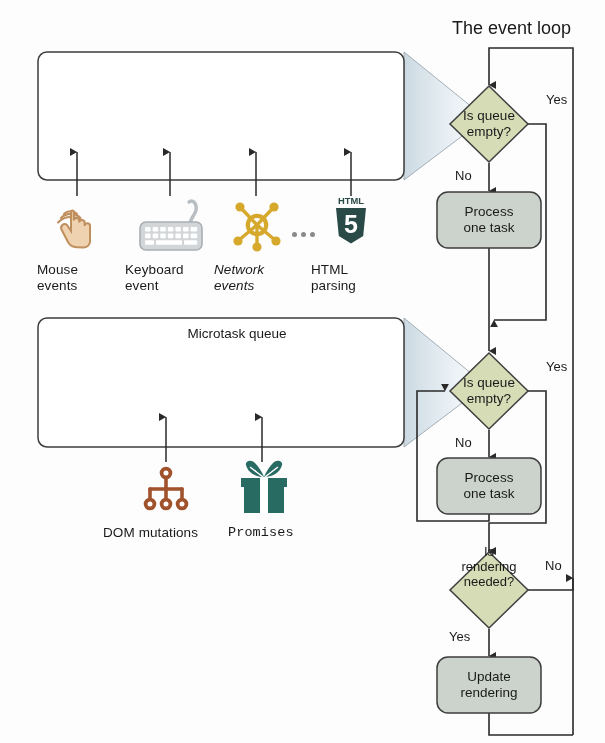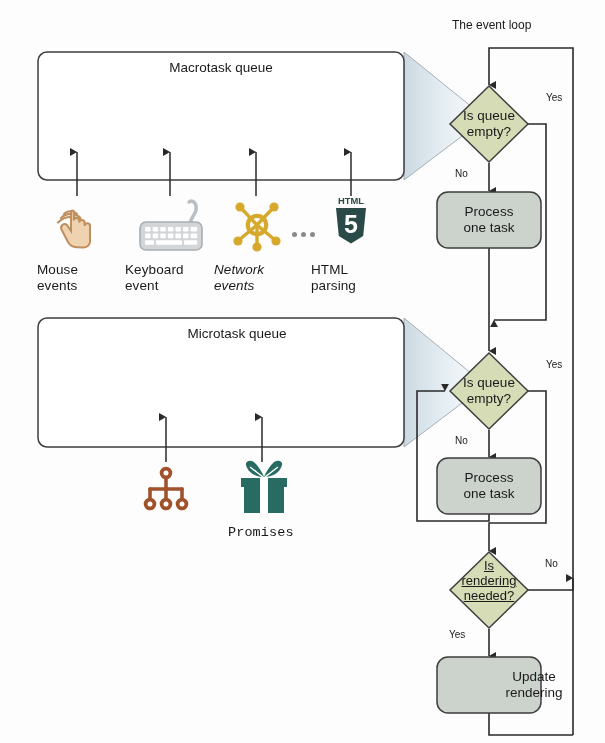--- a/index.html
+++ b/index.html
@@ -31,36 +31,36 @@
     position: absolute;
     font-size: 13.5px;
     line-height: 1.18;
     color: #1a1a1a;
     text-align: left;
     white-space: pre-line;
     letter-spacing: 0.1px;
   }
   .title {
     position: absolute;
-    font-size: 12px;
+    font-size: 18px;
     color: #1a1a1a;
     white-space: nowrap;
   }
   .nodetext {
     position: absolute;
     font-size: 13.5px;
     line-height: 1.16;
     text-align: center;
     white-space: pre-line;
     color: #1a1a1a;
     pointer-events: none;
   }
   .yn {
     position: absolute;
-    font-size: 10px;
+    font-size: 13px;
     color: #1a1a1a;
     white-space: nowrap;
     text-align: center;
   }
   .iconwrap {
     position: absolute;
   }
   .ellipsis {
     position: absolute;
     display: flex;
@@ -145,35 +145,34 @@
     <polygon points="489,353 528,391 489,429 450,391" fill="#d5dcb6" stroke="#3d3d3d" stroke-width="1.5"></polygon>
     <polygon points="489,552 528,590 489,628 450,590" fill="#d5dcb6" stroke="#3d3d3d" stroke-width="1.5"></polygon>
 
     <rect x="437" y="192" width="104" height="56" rx="11" ry="11" fill="#ccd3cc" stroke="#3d3d3d" stroke-width="1.5"></rect>
     <rect x="437" y="458" width="104" height="56" rx="11" ry="11" fill="#ccd3cc" stroke="#3d3d3d" stroke-width="1.5"></rect>
     <rect x="437" y="657" width="104" height="56" rx="11" ry="11" fill="#ccd3cc" stroke="#3d3d3d" stroke-width="1.5"></rect>
   </svg>
 
   <div class="title" style="left:452px; top:18px;">The event loop</div>
 
-  <div class="nodetext" style="left:38px; top:60px; width:366px;">Macrotask queue</div>
   <div class="nodetext" style="left:54px; top:326px; width:366px;">Microtask queue</div>
 
   <div class="nodetext" style="left:439px; top:108px; width:100px;">Is queue
 empty?</div>
   <div class="nodetext" style="left:439px; top:204px; width:100px;">Process
 one task</div>
   <div class="nodetext" style="left:439px; top:375px; width:100px;">Is queue
 empty?</div>
   <div class="nodetext" style="left:439px; top:470px; width:100px;">Process
 one task</div>
-  <div class="nodetext" style="left:441px; top:558px; width:96px; font-size:13px;text-decoration:underline;">Is
+  <div class="nodetext" style="left:441px; top:544px; width:96px; font-size:13px;">Is
 rendering
 needed?</div>
-  <div class="nodetext" style="left:439px; top:669px; width:100px;padding-left:45px;">Update
+  <div class="nodetext" style="left:439px; top:669px; width:100px;">Update
 rendering</div>
 
   <div class="yn" style="left:546px; top:92px;">Yes</div>
   <div class="yn" style="left:455px; top:168px;">No</div>
   <div class="yn" style="left:546px; top:359px;">Yes</div>
   <div class="yn" style="left:455px; top:435px;">No</div>
   <div class="yn" style="left:545px; top:558px;">No</div>
   <div class="yn" style="left:449px; top:629px;">Yes</div>
 
   <div class="iconwrap" style="left:48px; top:198px; width:58px; height:56px;">
@@ -289,15 +288,16 @@
       <g stroke="#ffffff" stroke-width="1.5" fill="none">
         <path d="M16,8 C20,11 25,15 29,18"></path>
         <path d="M44,8 C40,11 35,15 31,18"></path>
       </g>
       <rect x="7" y="19" width="46" height="9" fill="#276b63"></rect>
       <rect x="10" y="28" width="40" height="26" fill="#276b63"></rect>
       <rect x="26" y="19" width="8" height="35" fill="#ffffff"></rect>
     </svg>
   </div>
 
+  <div class="lbl" style="left:103px; top:525px; width:125px;">DOM mutations</div>
   <div class="lbl" style="left:228px; top:525px; width:75px;font-family:Liberation Mono, monospace;">Promises</div>
 
 </div>
 
 </body></html>

